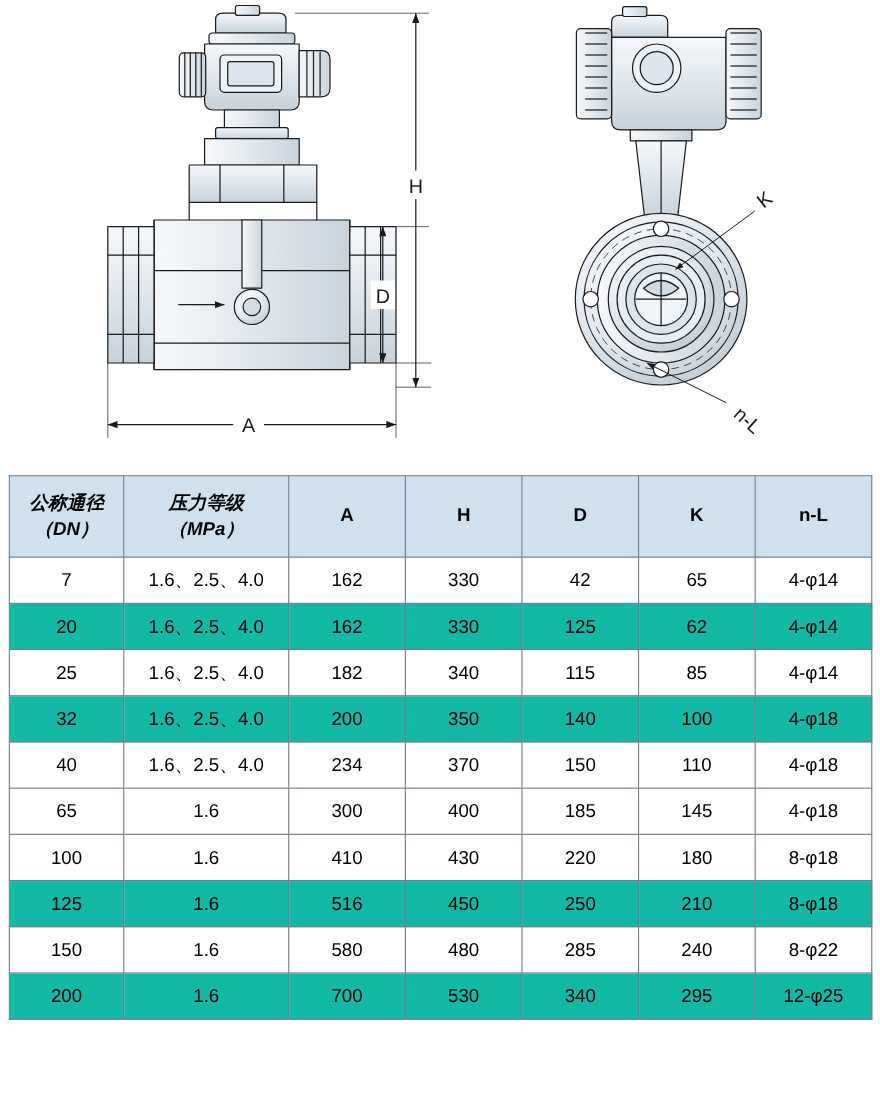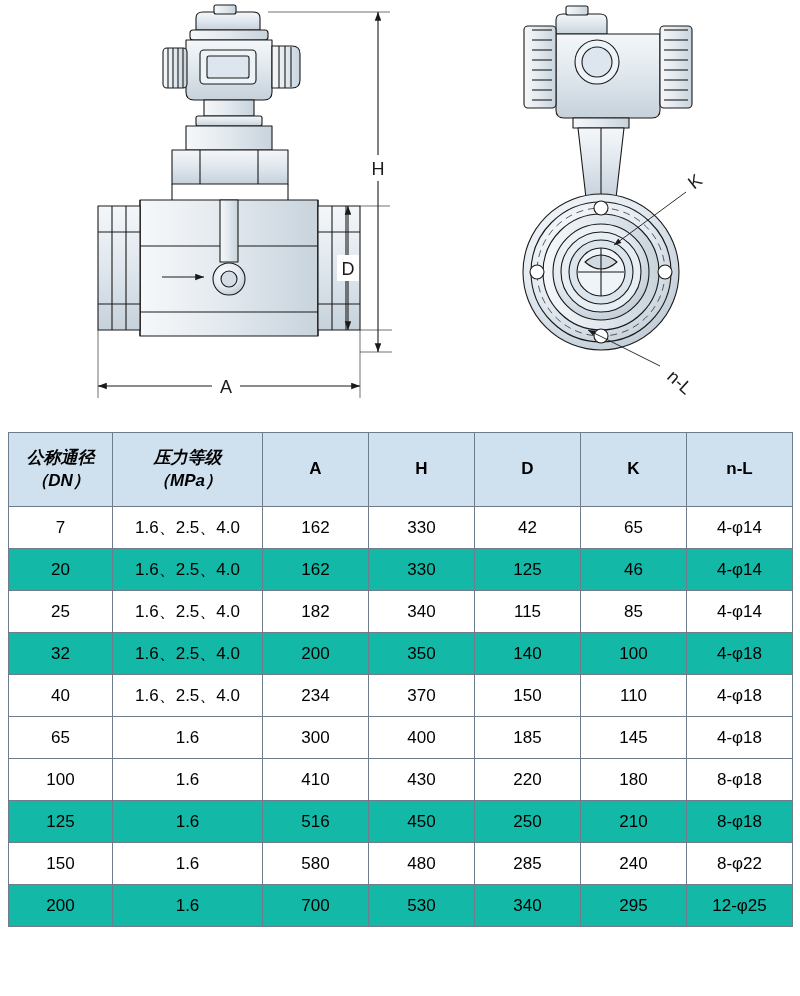--- a/index.html
+++ b/index.html
@@ -310,21 +310,21 @@
         <td>42</td>
         <td>65</td>
         <td>4-φ14</td>
       </tr>
       <tr class="alt">
         <td>20</td>
         <td>1.6、2.5、4.0</td>
         <td>162</td>
         <td>330</td>
         <td>125</td>
-        <td>46</td>
+        <td>62</td>
         <td>4-φ14</td>
       </tr>
       <tr>
         <td>25</td>
         <td>1.6、2.5、4.0</td>
         <td>182</td>
         <td>340</td>
         <td>115</td>
         <td>85</td>
         <td>4-φ14</td>

